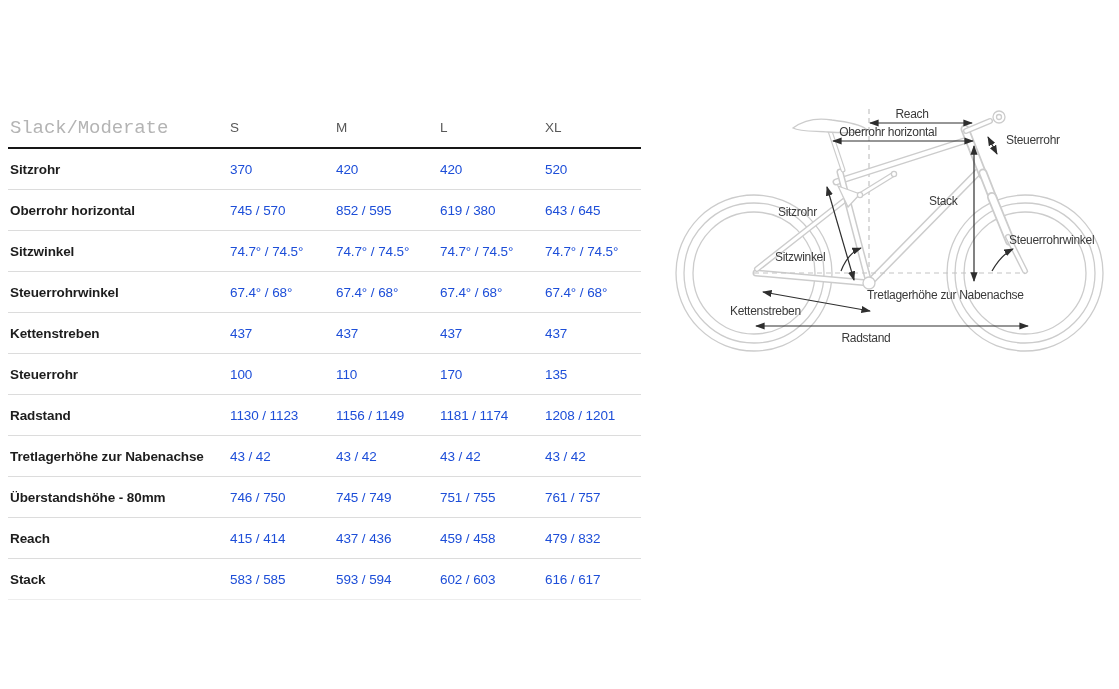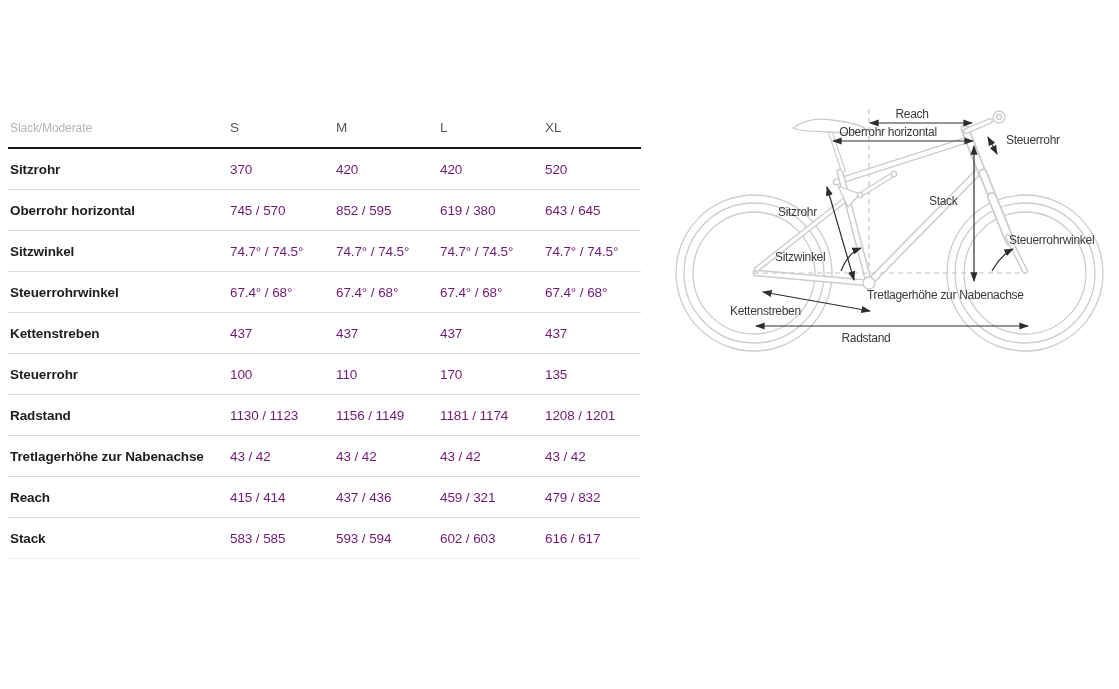--- a/index.html
+++ b/index.html
@@ -11,24 +11,24 @@
   .t-header{
     display:grid;grid-template-columns:222px 106px 104px 105px 1fr;
     height:39px;align-items:center;border-bottom:2px solid #161616;
   }
   .t-row{
     display:grid;grid-template-columns:222px 106px 104px 105px 1fr;
     height:40px;align-items:center;border-bottom:1px solid #dcdcdc;
   }
   .t-row:last-child{border-bottom:1px solid #ededed;}
   .cell{white-space:nowrap;letter-spacing:-0.1px;}
-  .h-first{color:#b4b4b4;font-size:12px;padding-left:2px;}
+  .h-first{color:#b4b4b4;font-size:19px;padding-left:2px;font-family:Liberation Mono, monospace;}
   .h-col{color:#585858;font-size:13.5px;}
   .r-label{font-weight:bold;color:#1d1d1d;font-size:13.5px;padding-left:2px;}
-  .r-val{color:#701a75;font-size:13.5px;}
+  .r-val{color:#1d4ed8;font-size:13.5px;}
   .diagram{position:absolute;left:670px;top:95px;width:449px;height:300px;}
   .lbl{fill:#3a3a3a;font-size:12px;letter-spacing:-0.3px;}
   .ann{stroke:#2e2e2e;stroke-width:1.2;fill:none;}
   .dash{stroke:#c4c4c4;stroke-width:1.2;fill:none;stroke-dasharray:5 4;}
   .wheel{stroke:#cccccc;stroke-width:1.3;fill:none;}
   .tube-o{stroke:#cccccc;fill:none;stroke-linecap:round;}
   .tube-i{stroke:#ffffff;fill:none;stroke-linecap:round;}
   .part{stroke:#cccccc;stroke-width:1.3;fill:#ffffff;}
 </style>
 </head>
@@ -95,24 +95,31 @@
       <div class="cell r-val">1208 / 1201</div>
     </div>
     <div class="t-row">
       <div class="cell r-label">Tretlagerhöhe zur Nabenachse</div>
       <div class="cell r-val">43 / 42</div>
       <div class="cell r-val">43 / 42</div>
       <div class="cell r-val">43 / 42</div>
       <div class="cell r-val">43 / 42</div>
     </div>
     <div class="t-row">
+      <div class="cell r-label">Überstandshöhe - 80mm</div>
+      <div class="cell r-val">746 / 750</div>
+      <div class="cell r-val">745 / 749</div>
+      <div class="cell r-val">751 / 755</div>
+      <div class="cell r-val">761 / 757</div>
+    </div>
+    <div class="t-row">
       <div class="cell r-label">Reach</div>
       <div class="cell r-val">415 / 414</div>
       <div class="cell r-val">437 / 436</div>
-      <div class="cell r-val">459 / 321</div>
+      <div class="cell r-val">459 / 458</div>
       <div class="cell r-val">479 / 832</div>
     </div>
     <div class="t-row">
       <div class="cell r-label">Stack</div>
       <div class="cell r-val">583 / 585</div>
       <div class="cell r-val">593 / 594</div>
       <div class="cell r-val">602 / 603</div>
       <div class="cell r-val">616 / 617</div>
     </div>
   </div>

